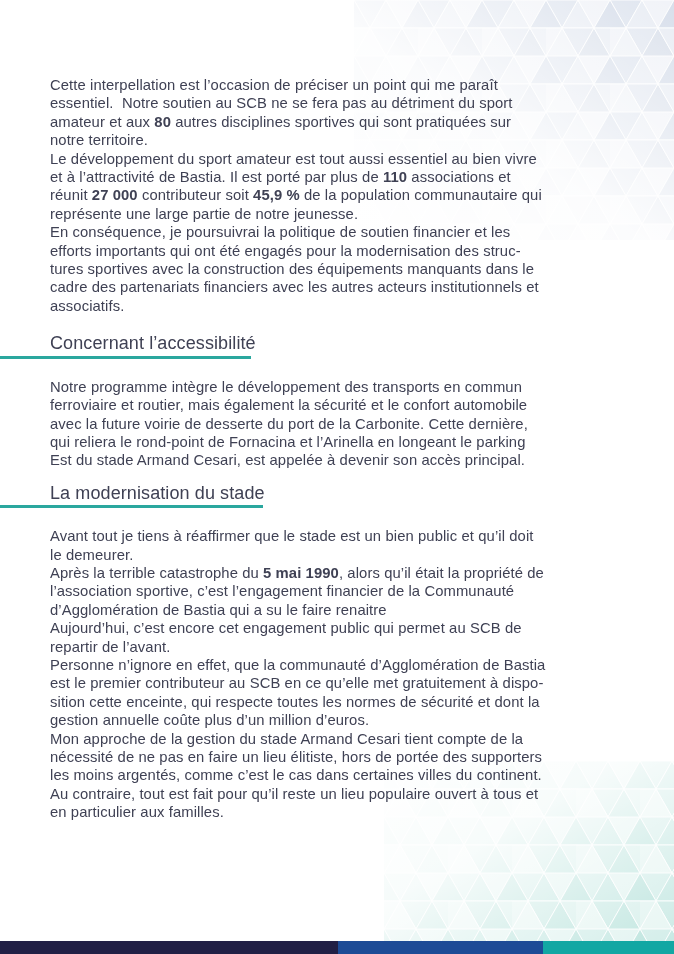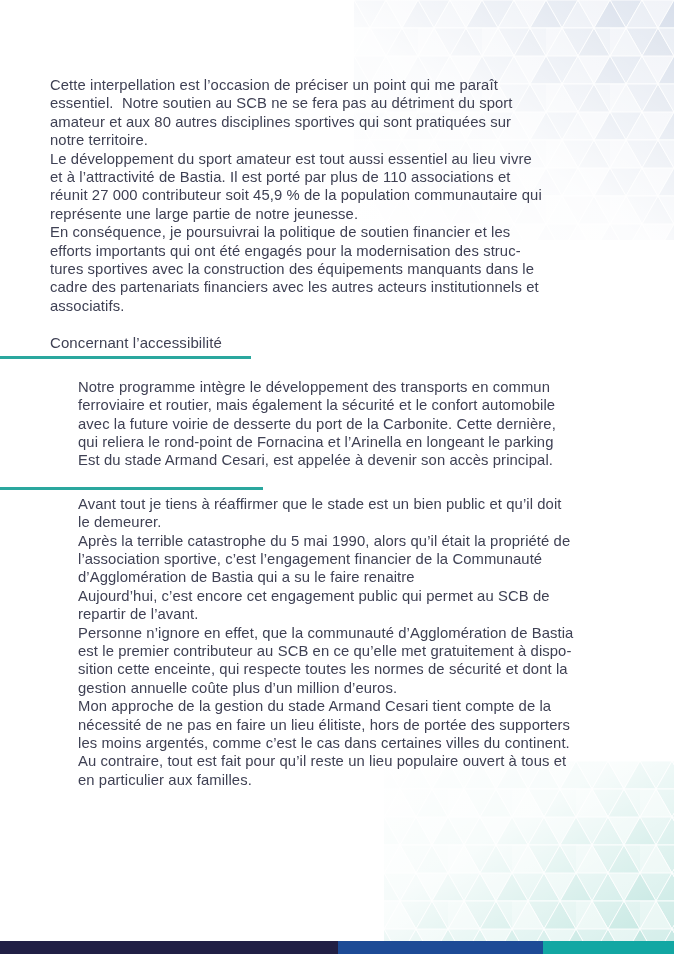--- a/index.html
+++ b/index.html
@@ -24,38 +24,38 @@
     width:578px;
     color:var(--text);
     font-size:14.8px;
     line-height:18.4px;
     letter-spacing:0.1px;
   }
   .para{
     white-space:pre-wrap;
     margin:0;
   }
-  .para .bold{font-weight:normal;}
+  .para .bold{font-weight:bold;}
   .para-gap{margin-top:18.5px;}
   .heading{
     position:relative;
     margin-top:19px;
-    font-size:15px;
+    font-size:18px;
     white-space:nowrap;
   }
   .heading .underline{
     position:absolute;
     left:-50px;
     top:calc(100% + 3px);
     height:3px;
     background:var(--teal);
   }
   .underline-1{width:251px;}
   .underline-2{width:263px;}
-  .after-heading{margin-top:25px;margin-left:28px;}
+  .after-heading{margin-top:25px;}
   .footer-bar{
     position:absolute;
     left:0;right:0;bottom:0;
     height:13px;
     display:flex;
   }
   .footer-seg{height:100%;}
   .footer-seg-navy{width:50.1%;}
   .footer-seg-blue{width:30.5%;}
   .footer-seg-teal{width:19.4%;}
@@ -119,21 +119,21 @@
     <rect width="290" height="180" fill="url(#fadeTeal)"></rect>
   </svg>
 
   <div class="content">
 
     <p class="para"><span>Cette interpellation est l’occasion de préciser un point qui me paraît
 essentiel.  Notre soutien au SCB ne se fera pas au détriment du sport
 amateur et aux </span><span class="bold">80</span><span> autres disciplines sportives qui sont pratiquées sur
 notre territoire.</span></p>
 
-    <p class="para"><span>Le développement du sport amateur est tout aussi essentiel au lieu vivre
+    <p class="para"><span>Le développement du sport amateur est tout aussi essentiel au bien vivre
 et à l’attractivité de Bastia. Il est porté par plus de </span><span class="bold">110</span><span> associations et
 réunit </span><span class="bold">27 000</span><span> contributeur soit </span><span class="bold">45,9 %</span><span> de la population communautaire qui
 représente une large partie de notre jeunesse.</span></p>
 
     <p class="para"><span>En conséquence, je poursuivrai la politique de soutien financier et les
 efforts importants qui ont été engagés pour la modernisation des struc-
 tures sportives avec la construction des équipements manquants dans le
 cadre des partenariats financiers avec les autres acteurs institutionnels et
 associatifs.</span></p>
 
@@ -143,20 +143,21 @@
       <span class="underline underline-1"></span>
     </div>
 
     <p class="para after-heading"><span>Notre programme intègre le développement des transports en commun
 ferroviaire et routier, mais également la sécurité et le confort automobile
 avec la future voirie de desserte du port de la Carbonite. Cette dernière,
 qui reliera le rond-point de Fornacina et l’Arinella en longeant le parking
 Est du stade Armand Cesari, est appelée à devenir son accès principal.</span></p>
 
     <div class="heading" style="margin-top:14px;">
+      <span>La modernisation du stade</span>
       <span class="underline underline-2"></span>
     </div>
 
     <p class="para after-heading"><span>Avant tout je tiens à réaffirmer que le stade est un bien public et qu’il doit
 le demeurer.
 Après la terrible catastrophe du </span><span class="bold">5 mai 1990</span><span>, alors qu’il était la propriété de
 l’association sportive, c’est l’engagement financier de la Communauté
 d’Agglomération de Bastia qui a su le faire renaitre
 Aujourd’hui, c’est encore cet engagement public qui permet au SCB de
 repartir de l’avant.

